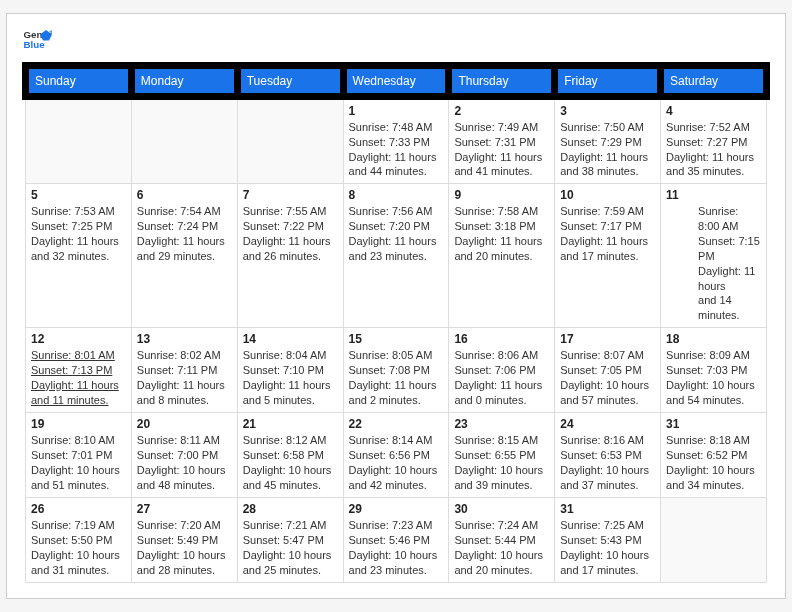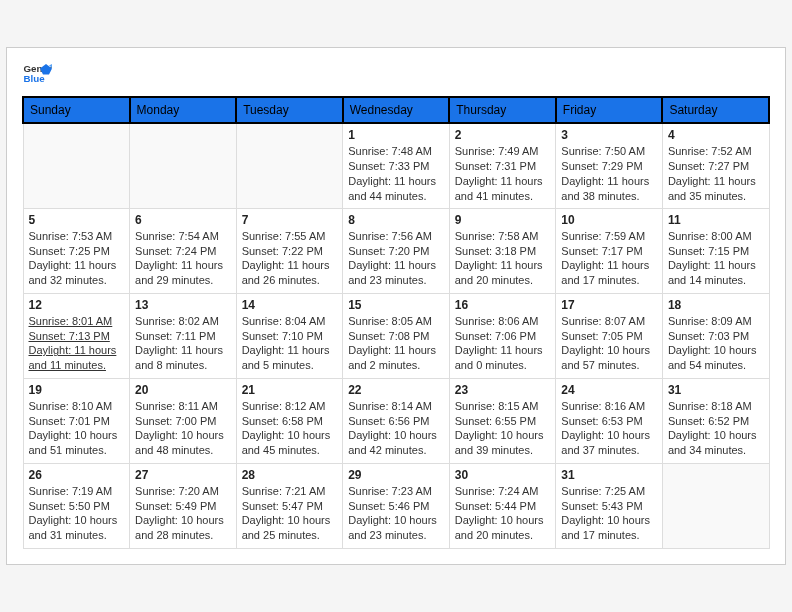--- a/index.html
+++ b/index.html
@@ -46,26 +46,26 @@
       font-size: 14px;
       color: #555;
     }
     .calendar-grid {
       width: 100%;
       border-collapse: collapse;
       table-layout: fixed;
     }
     .calendar-grid th {
       background-color: #1a73e8;
-      color: #000000;
+      color: #ffffff;
       text-align: left;
       padding: 5px 6px;
       font-size: 12px;
       font-weight: normal;
-      border: 2px solid #000000;
+      border: 7px solid #000000;
     }
     .calendar-grid td {
       vertical-align: top;
       padding: 4px 5px;
       border: 1px solid #ddd;
       height: 85px;
       font-size: 10px;
       color: #333;
       background: white;
     }
@@ -187,21 +187,21 @@
           </td>
           <td>
             <div class="day-number">10</div>
             <div class="day-info" style="white-space: pre-line;">Sunrise: 7:59 AM
 Sunset: 7:17 PM
 Daylight: 11 hours
 and 17 minutes.</div>
           </td>
           <td>
             <div class="day-number">11</div>
-            <div class="day-info" style="white-space: pre-line;">Sunrise: 8:00 AM
+            <div class="day-info" style="white-space: pre-line; margin-left: 32px;">Sunrise: 8:00 AM
 Sunset: 7:15 PM
 Daylight: 11 hours
 and 14 minutes.</div>
           </td>
         </tr>
         <tr>
           <td>
             <div class="day-number">12</div>
             <div class="day-info" style="white-space: pre-line; text-decoration: underline;">Sunrise: 8:01 AM
 Sunset: 7:13 PM

